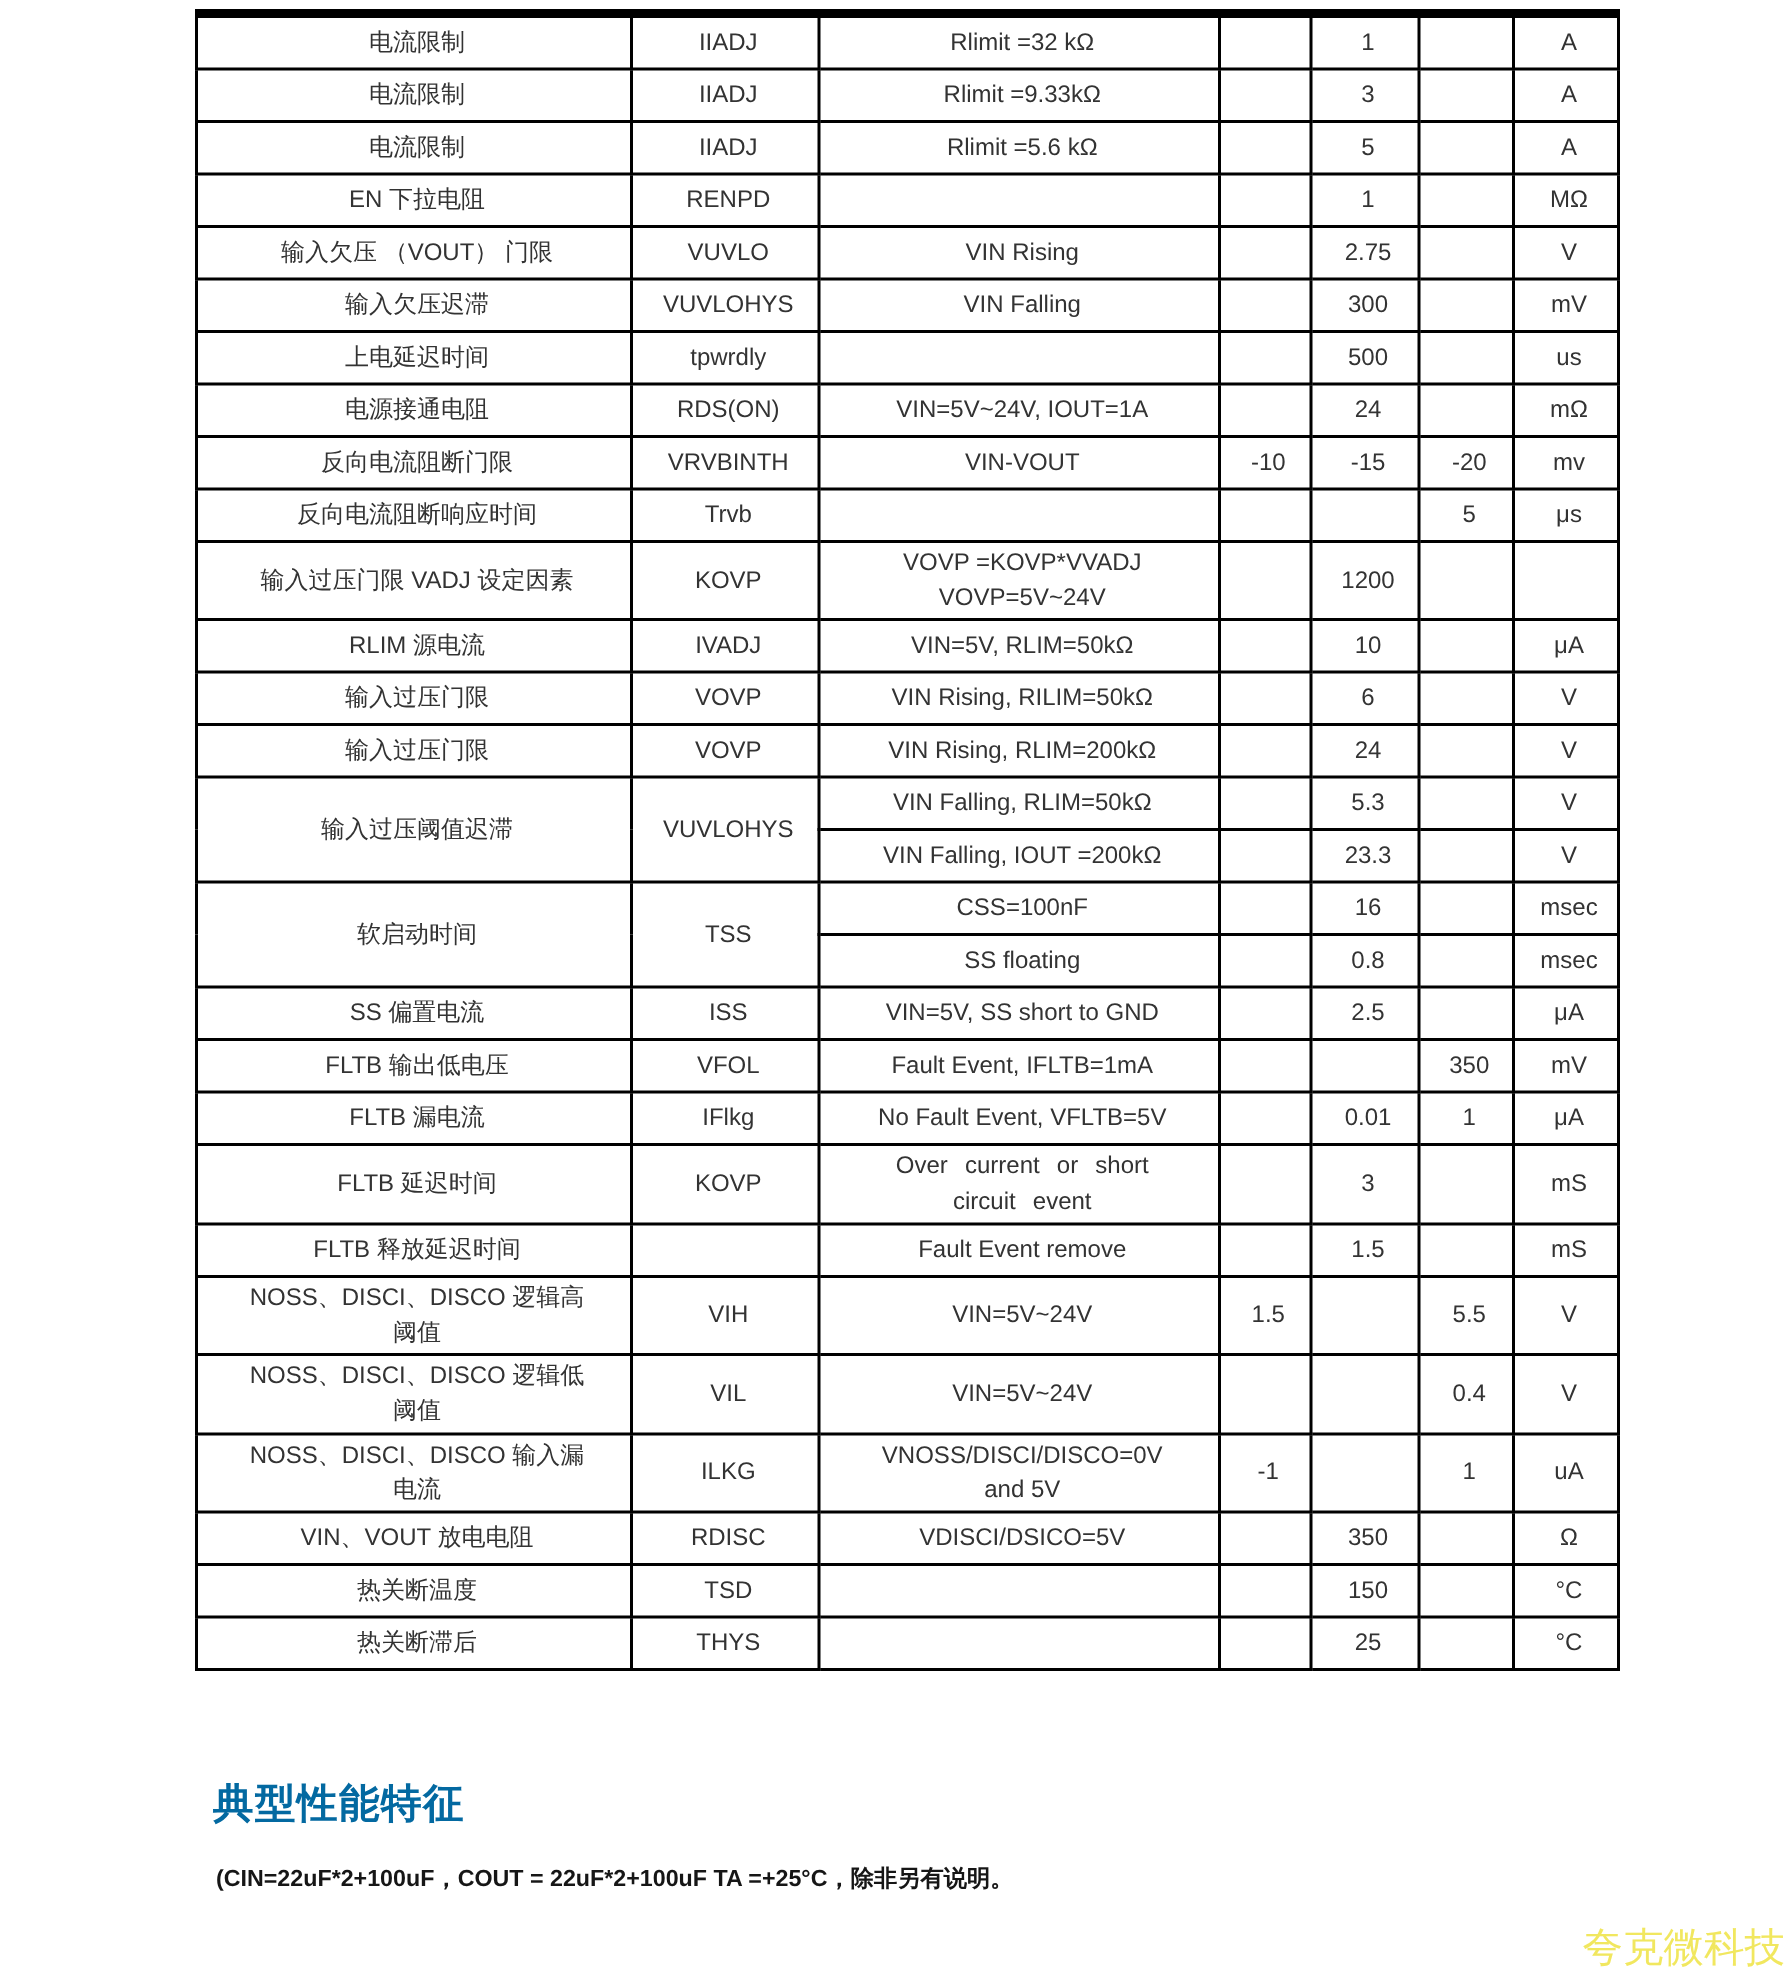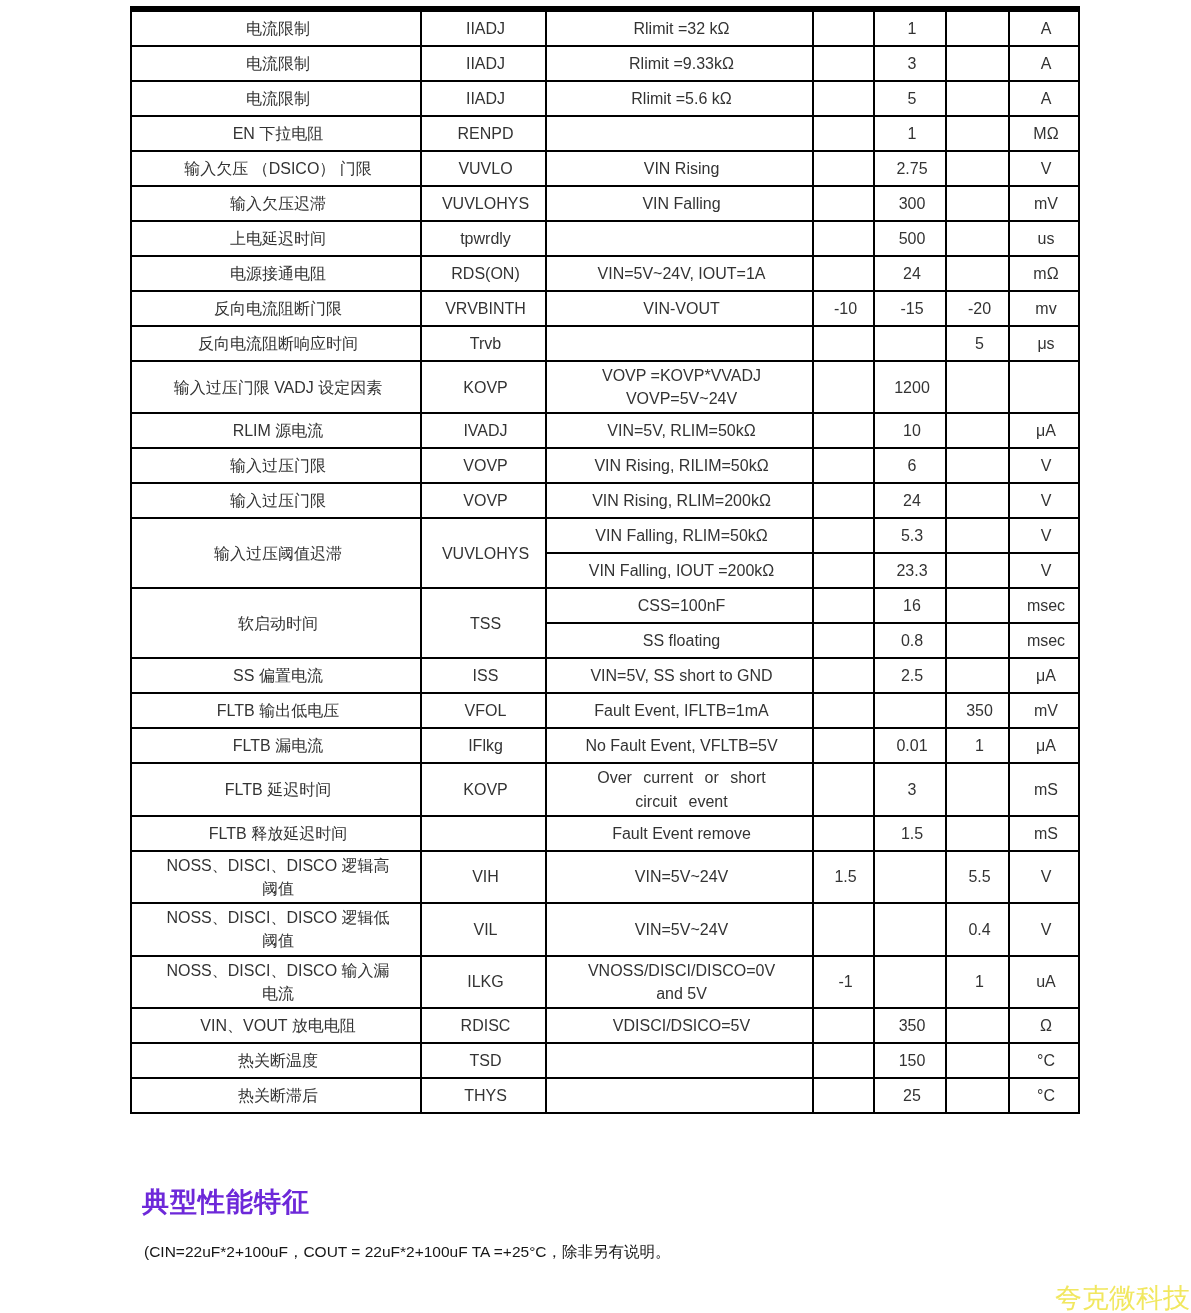--- a/index.html
+++ b/index.html
@@ -38,29 +38,29 @@
   }
   .spec-table td.spread {
     word-spacing: 7px;
   }
   .section-title {
     position: absolute;
     left: 142px;
     top: 1184px;
     font-size: 27px;
     font-weight: bold;
-    color: #6d28d9;
+    color: #0369a1;
     letter-spacing: 1px;
   }
   .footnote {
     position: absolute;
     left: 144px;
     top: 1242px;
     font-size: 15.5px;
-    font-weight: 400;
+    font-weight: 700;
     color: #161616;
   }
   .watermark {
     position: absolute;
     right: 1px;
     top: 1280px;
     font-size: 27px;
     color: #F1E75F;
   }
 </style>
@@ -108,21 +108,21 @@
       <tr>
         <td>EN 下拉电阻</td>
         <td>RENPD</td>
         <td></td>
         <td></td>
         <td>1</td>
         <td></td>
         <td>MΩ</td>
       </tr>
       <tr>
-        <td>输入欠压 （DSICO） 门限</td>
+        <td>输入欠压 （VOUT） 门限</td>
         <td>VUVLO</td>
         <td>VIN Rising</td>
         <td></td>
         <td>2.75</td>
         <td></td>
         <td>V</td>
       </tr>
       <tr>
         <td>输入欠压迟滞</td>
         <td>VUVLOHYS</td>

